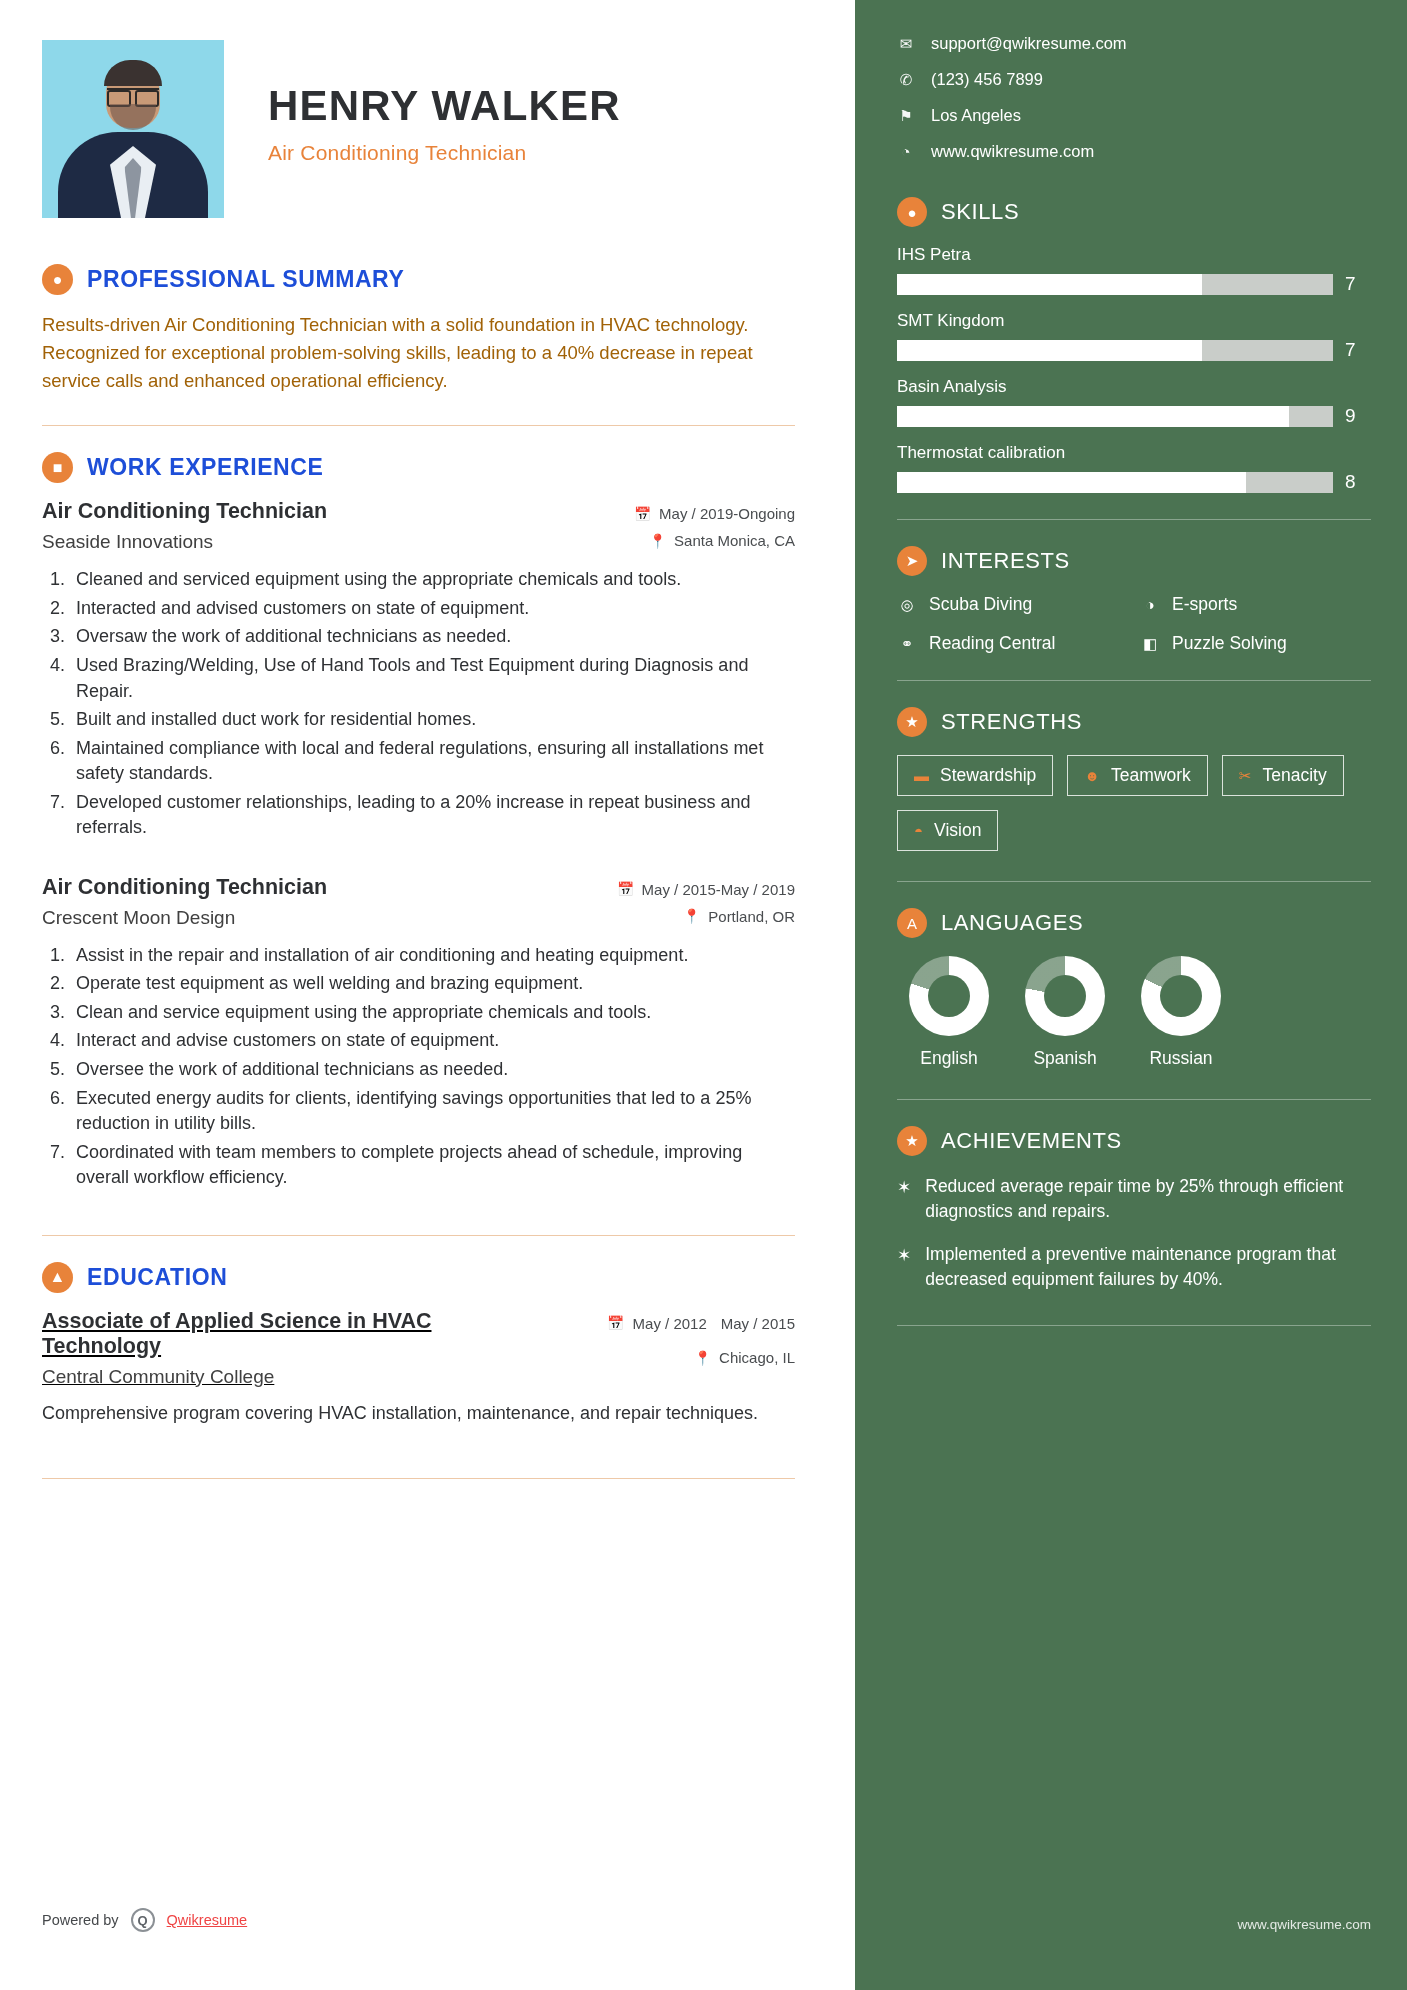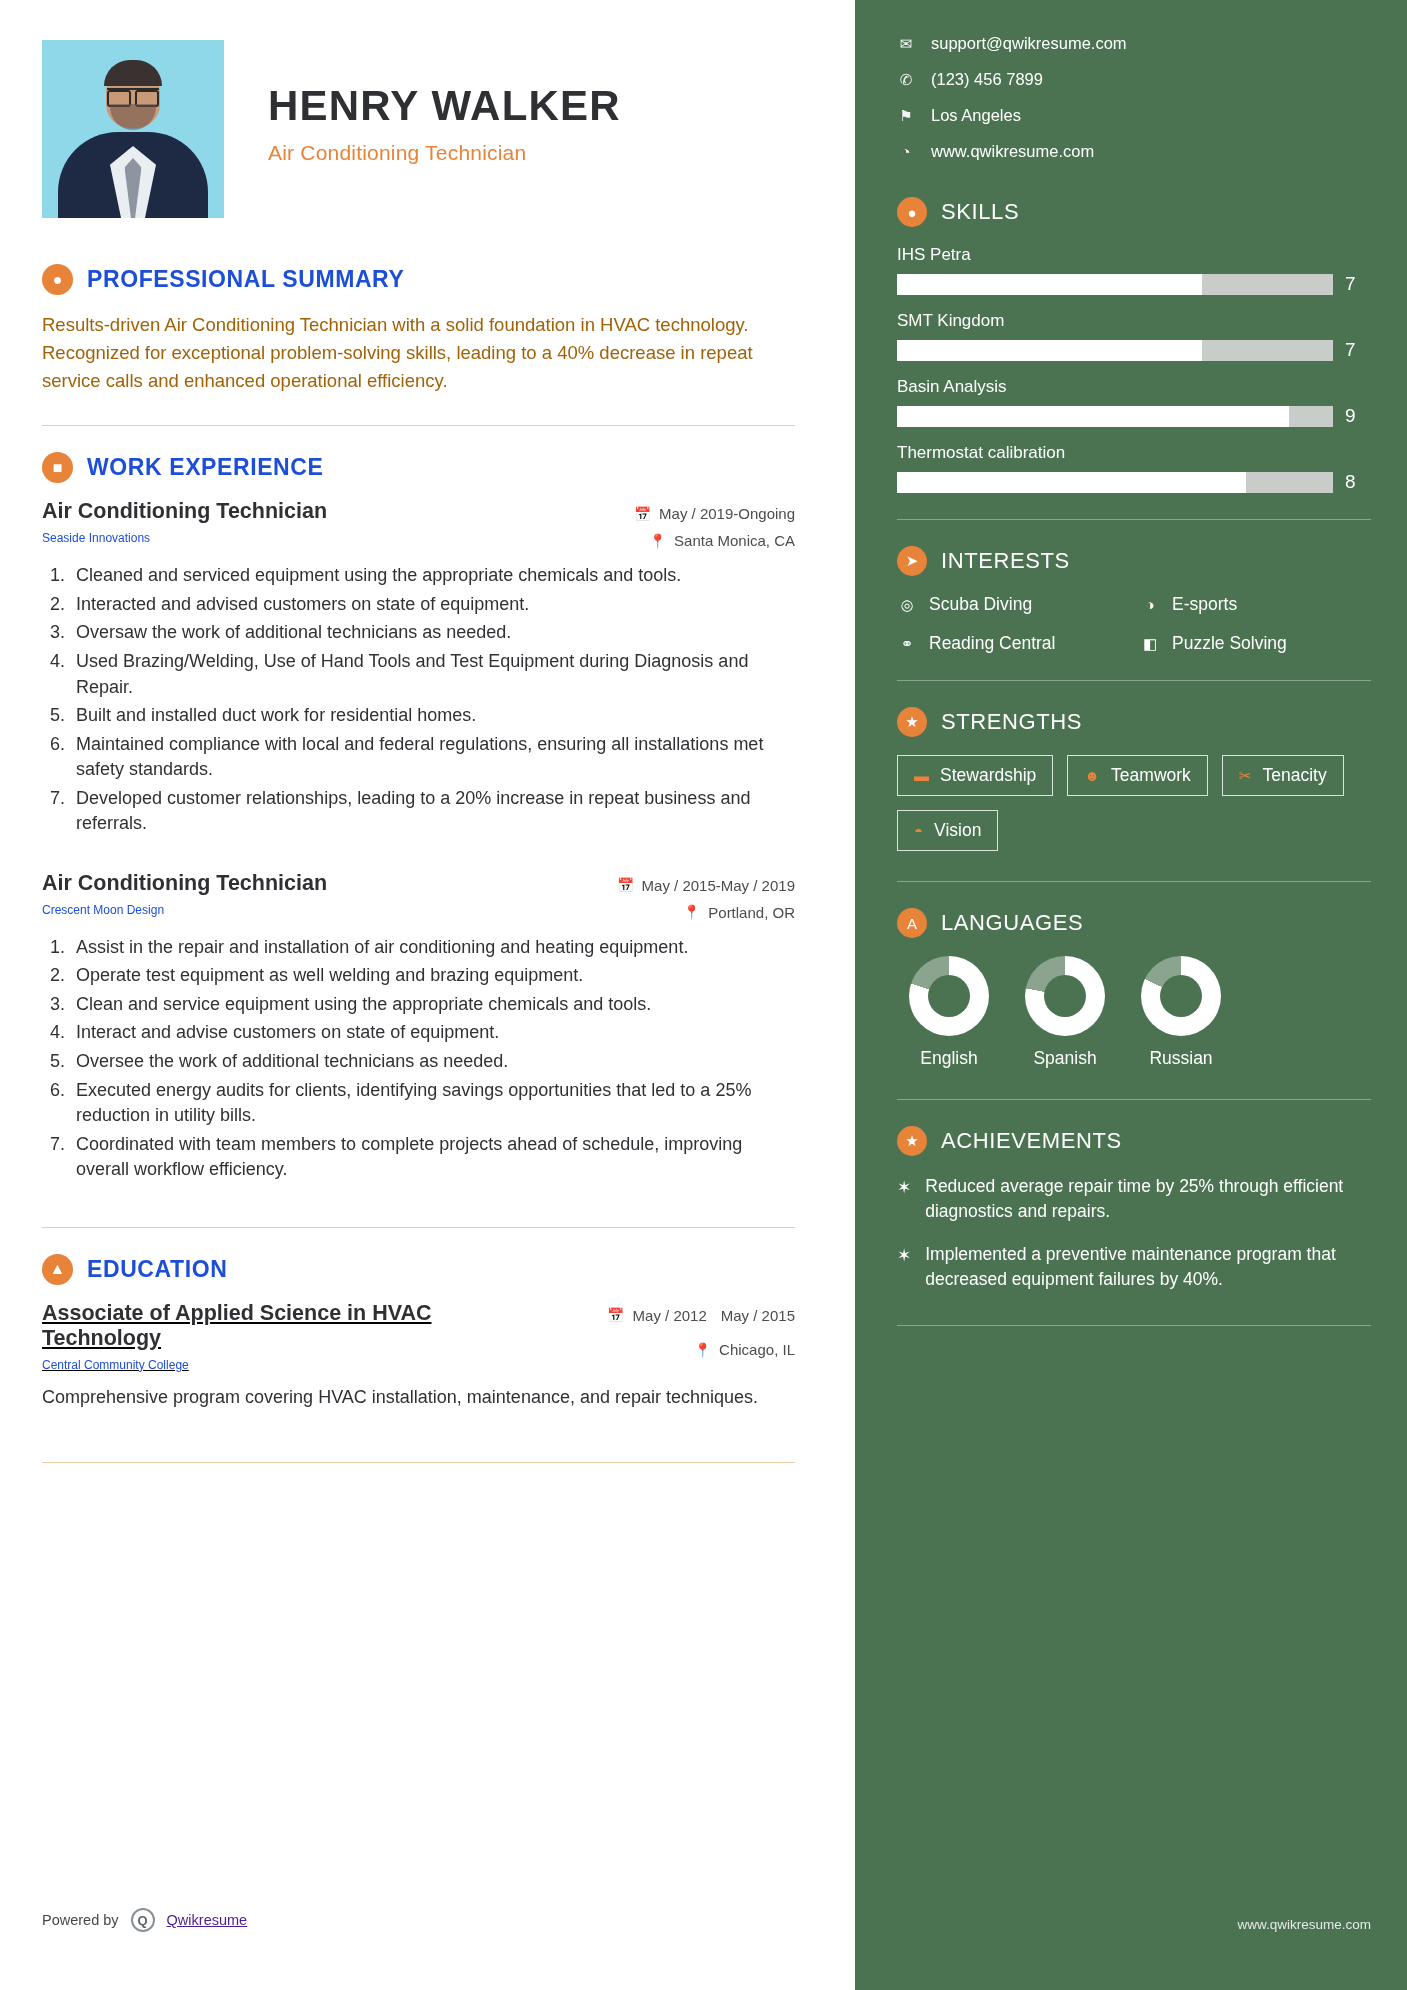--- a/index.html
+++ b/index.html
@@ -158,22 +158,22 @@
     justify-content: space-between;
     align-items: flex-start;
   }
   .job-left { flex: 1; }
   .job-role {
     font-size: 21.5px;
     font-weight: bold;
     color: #2e3033;
   }
   .job-company {
-    font-size: 12px;
-    color: #1d4ed8;
+    font-size: 19px;
+    color: #404040;
     margin-top: 7px;
   }
   .job-meta {
     text-align: right;
     font-size: 15px;
     color: #4a4d50;
     padding-top: 6px;
     white-space: nowrap;
   }
   .job-meta .line {
@@ -224,21 +224,21 @@
     font-size: 14.5px;
     color: #45484b;
   }
   .footer .logo-circle {
     width: 24px; height: 24px; border-radius: 50%;
     border: 2px solid #8b9095;
     color: #60656a;
     display: flex; align-items: center; justify-content: center;
     font-size: 13px; font-weight: bold;
   }
-  .footer .brand { text-decoration: underline; color: #4c1d95; }
+  .footer .brand { text-decoration: underline; color: #ef4444; }
 
   
   .right {
     width: 552px;
     background: #4b7352;
     color: #ffffff;
     padding: 34px 36px 0 42px;
     position: relative;
   }
   .contact-line {

